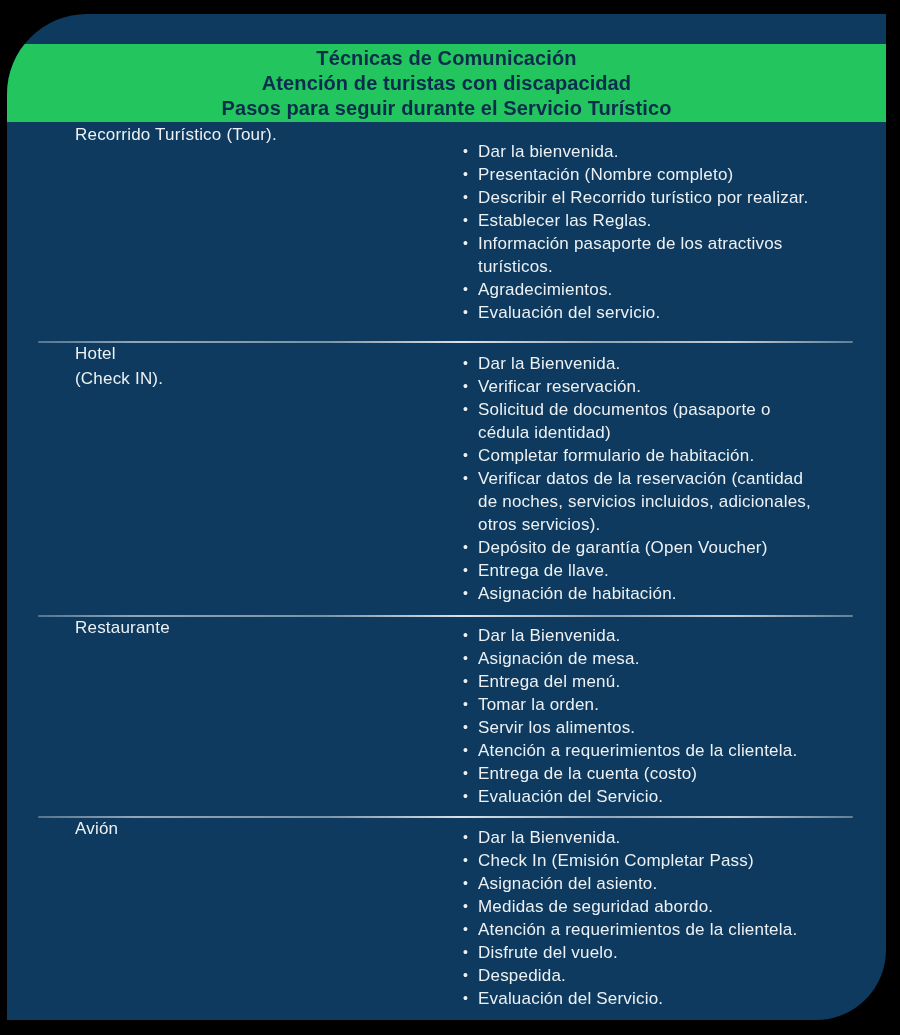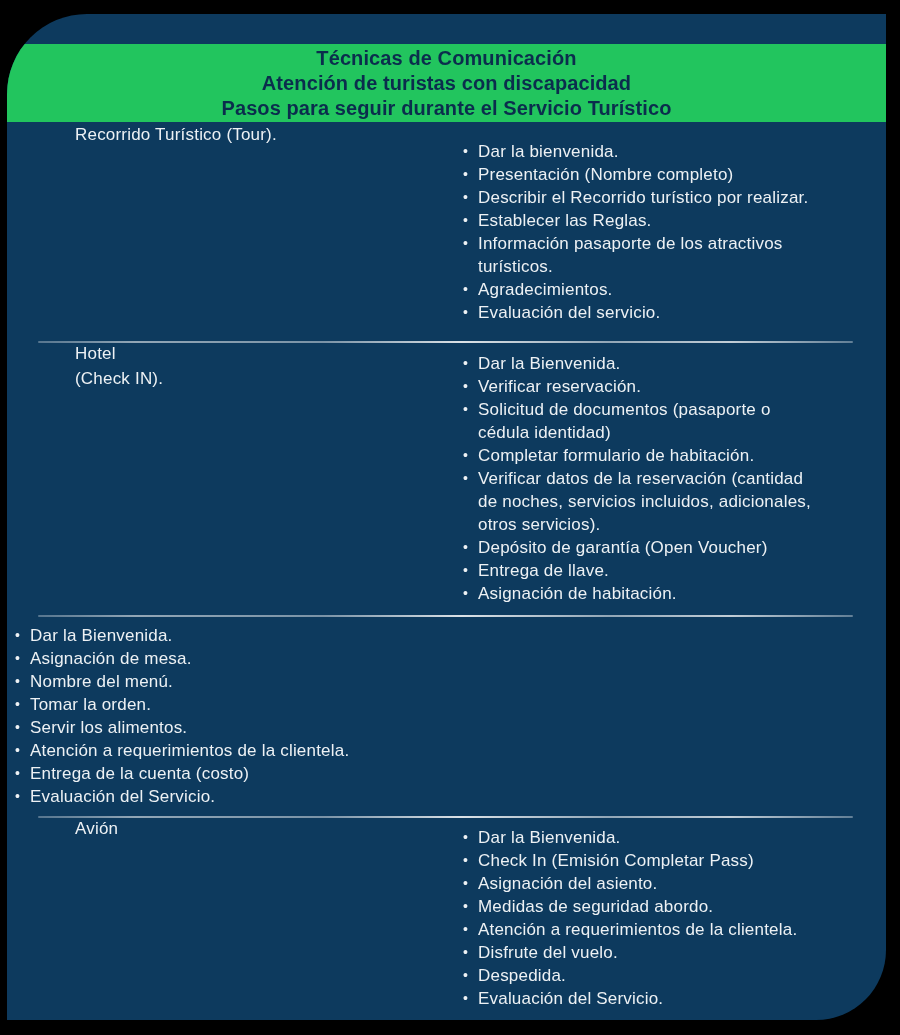--- a/index.html
+++ b/index.html
@@ -179,28 +179,31 @@
             <li><span class="bullet-dot">•</span><span>Depósito de garantía (Open Voucher)</span></li>
 
             <li><span class="bullet-dot">•</span><span>Entrega de llave.</span></li>
 
             <li><span class="bullet-dot">•</span><span>Asignación de habitación.</span></li>
           </ul>
       </div>
     </div>
 
     <div class="row row-3">
+      <div class="row-label-cell">
+        <div class="row-label">Restaurante</div>
+      </div>
       <div class="row-bullets-cell">
         <ul class="bullets">
 
             <li><span class="bullet-dot">•</span><span>Dar la Bienvenida.</span></li>
 
             <li><span class="bullet-dot">•</span><span>Asignación de mesa.</span></li>
 
-            <li><span class="bullet-dot">•</span><span>Nombre del menú.</span></li>
+            <li><span class="bullet-dot">•</span><span>Entrega del menú.</span></li>
 
             <li><span class="bullet-dot">•</span><span>Tomar la orden.</span></li>
 
             <li><span class="bullet-dot">•</span><span>Servir los alimentos.</span></li>
 
             <li><span class="bullet-dot">•</span><span>Atención a requerimientos de la clientela.</span></li>
 
             <li><span class="bullet-dot">•</span><span>Entrega de la cuenta (costo)</span></li>
 
             <li><span class="bullet-dot">•</span><span>Evaluación del Servicio.</span></li>

